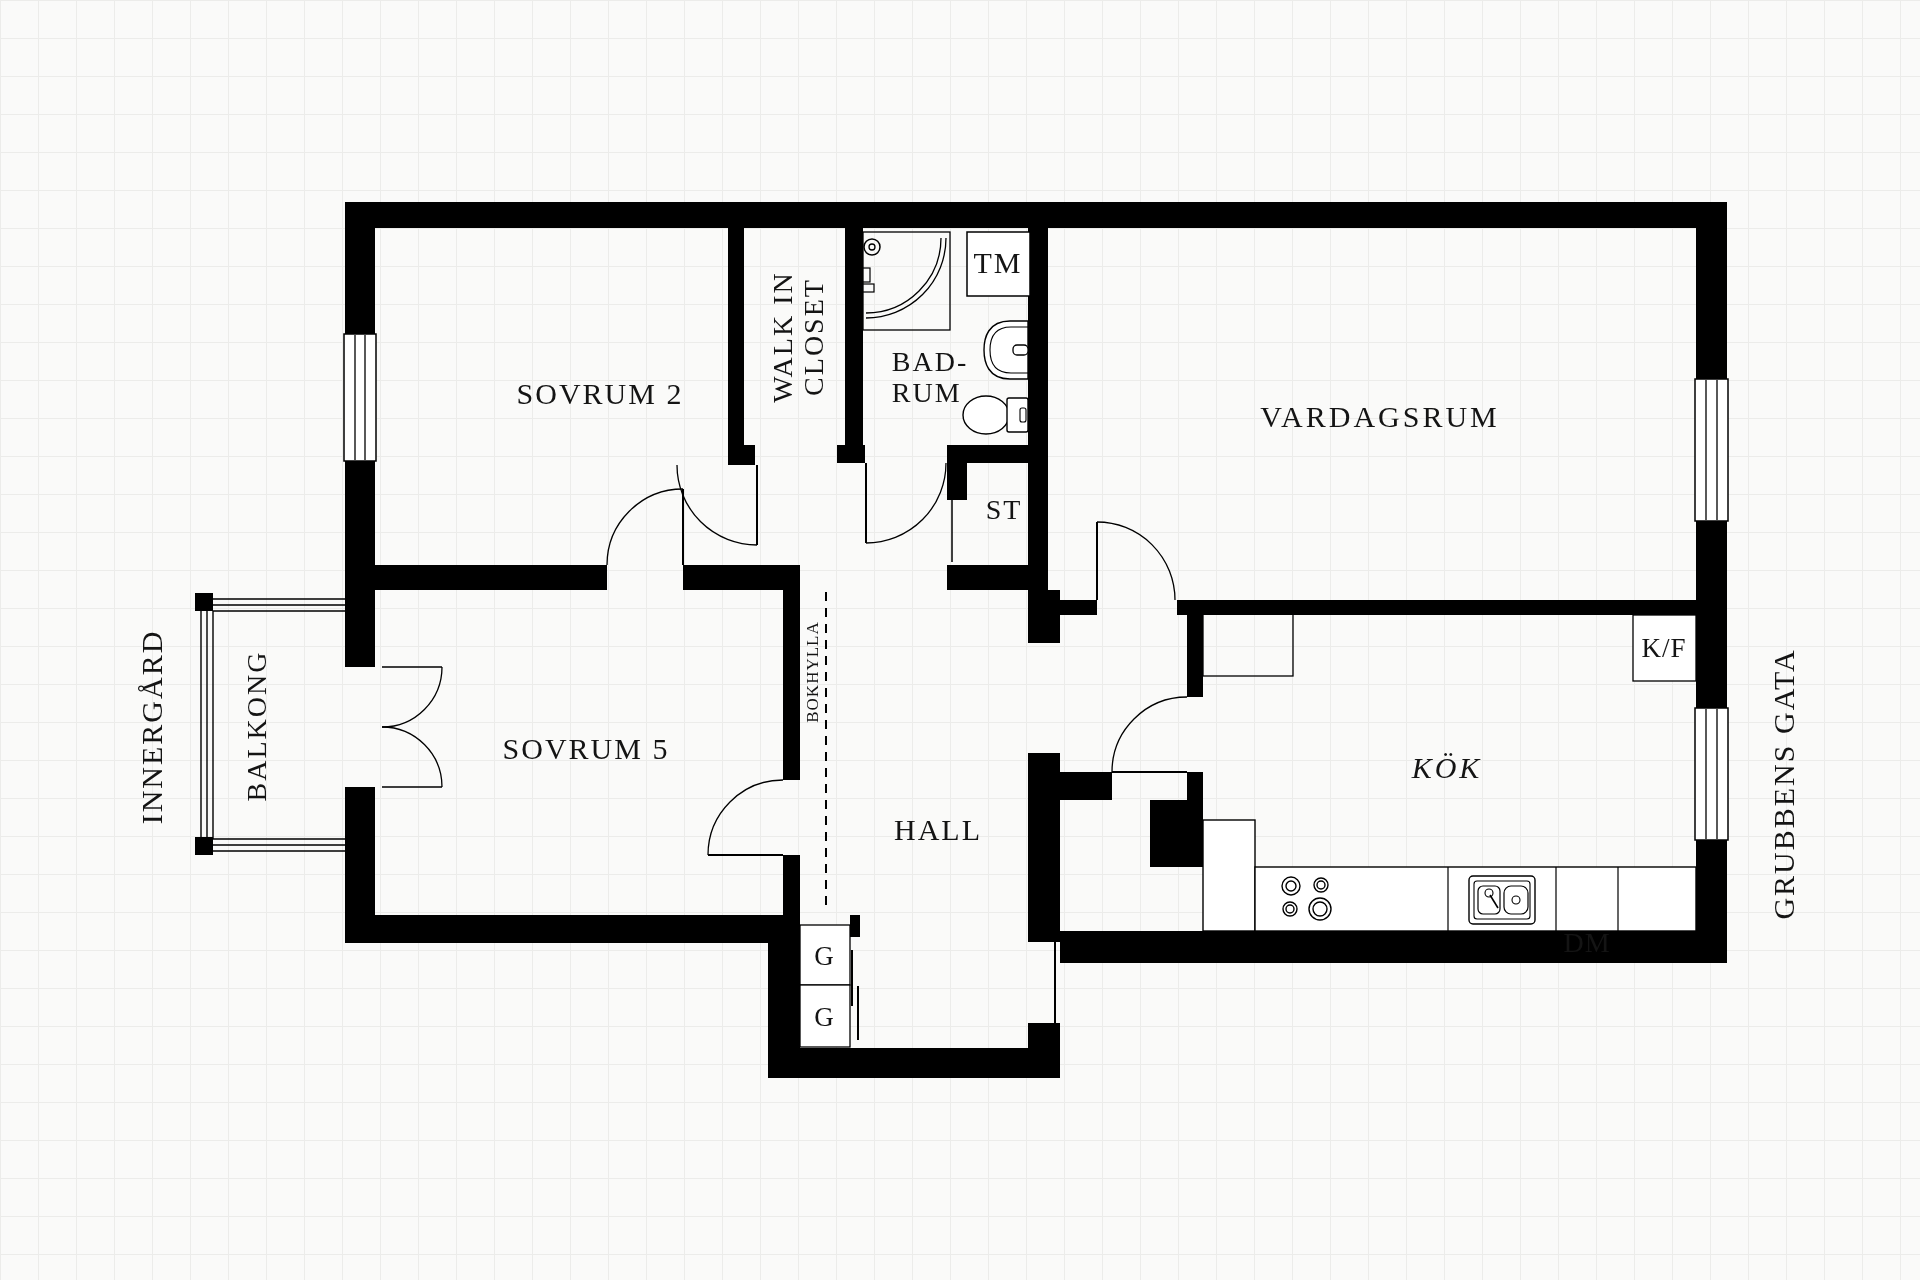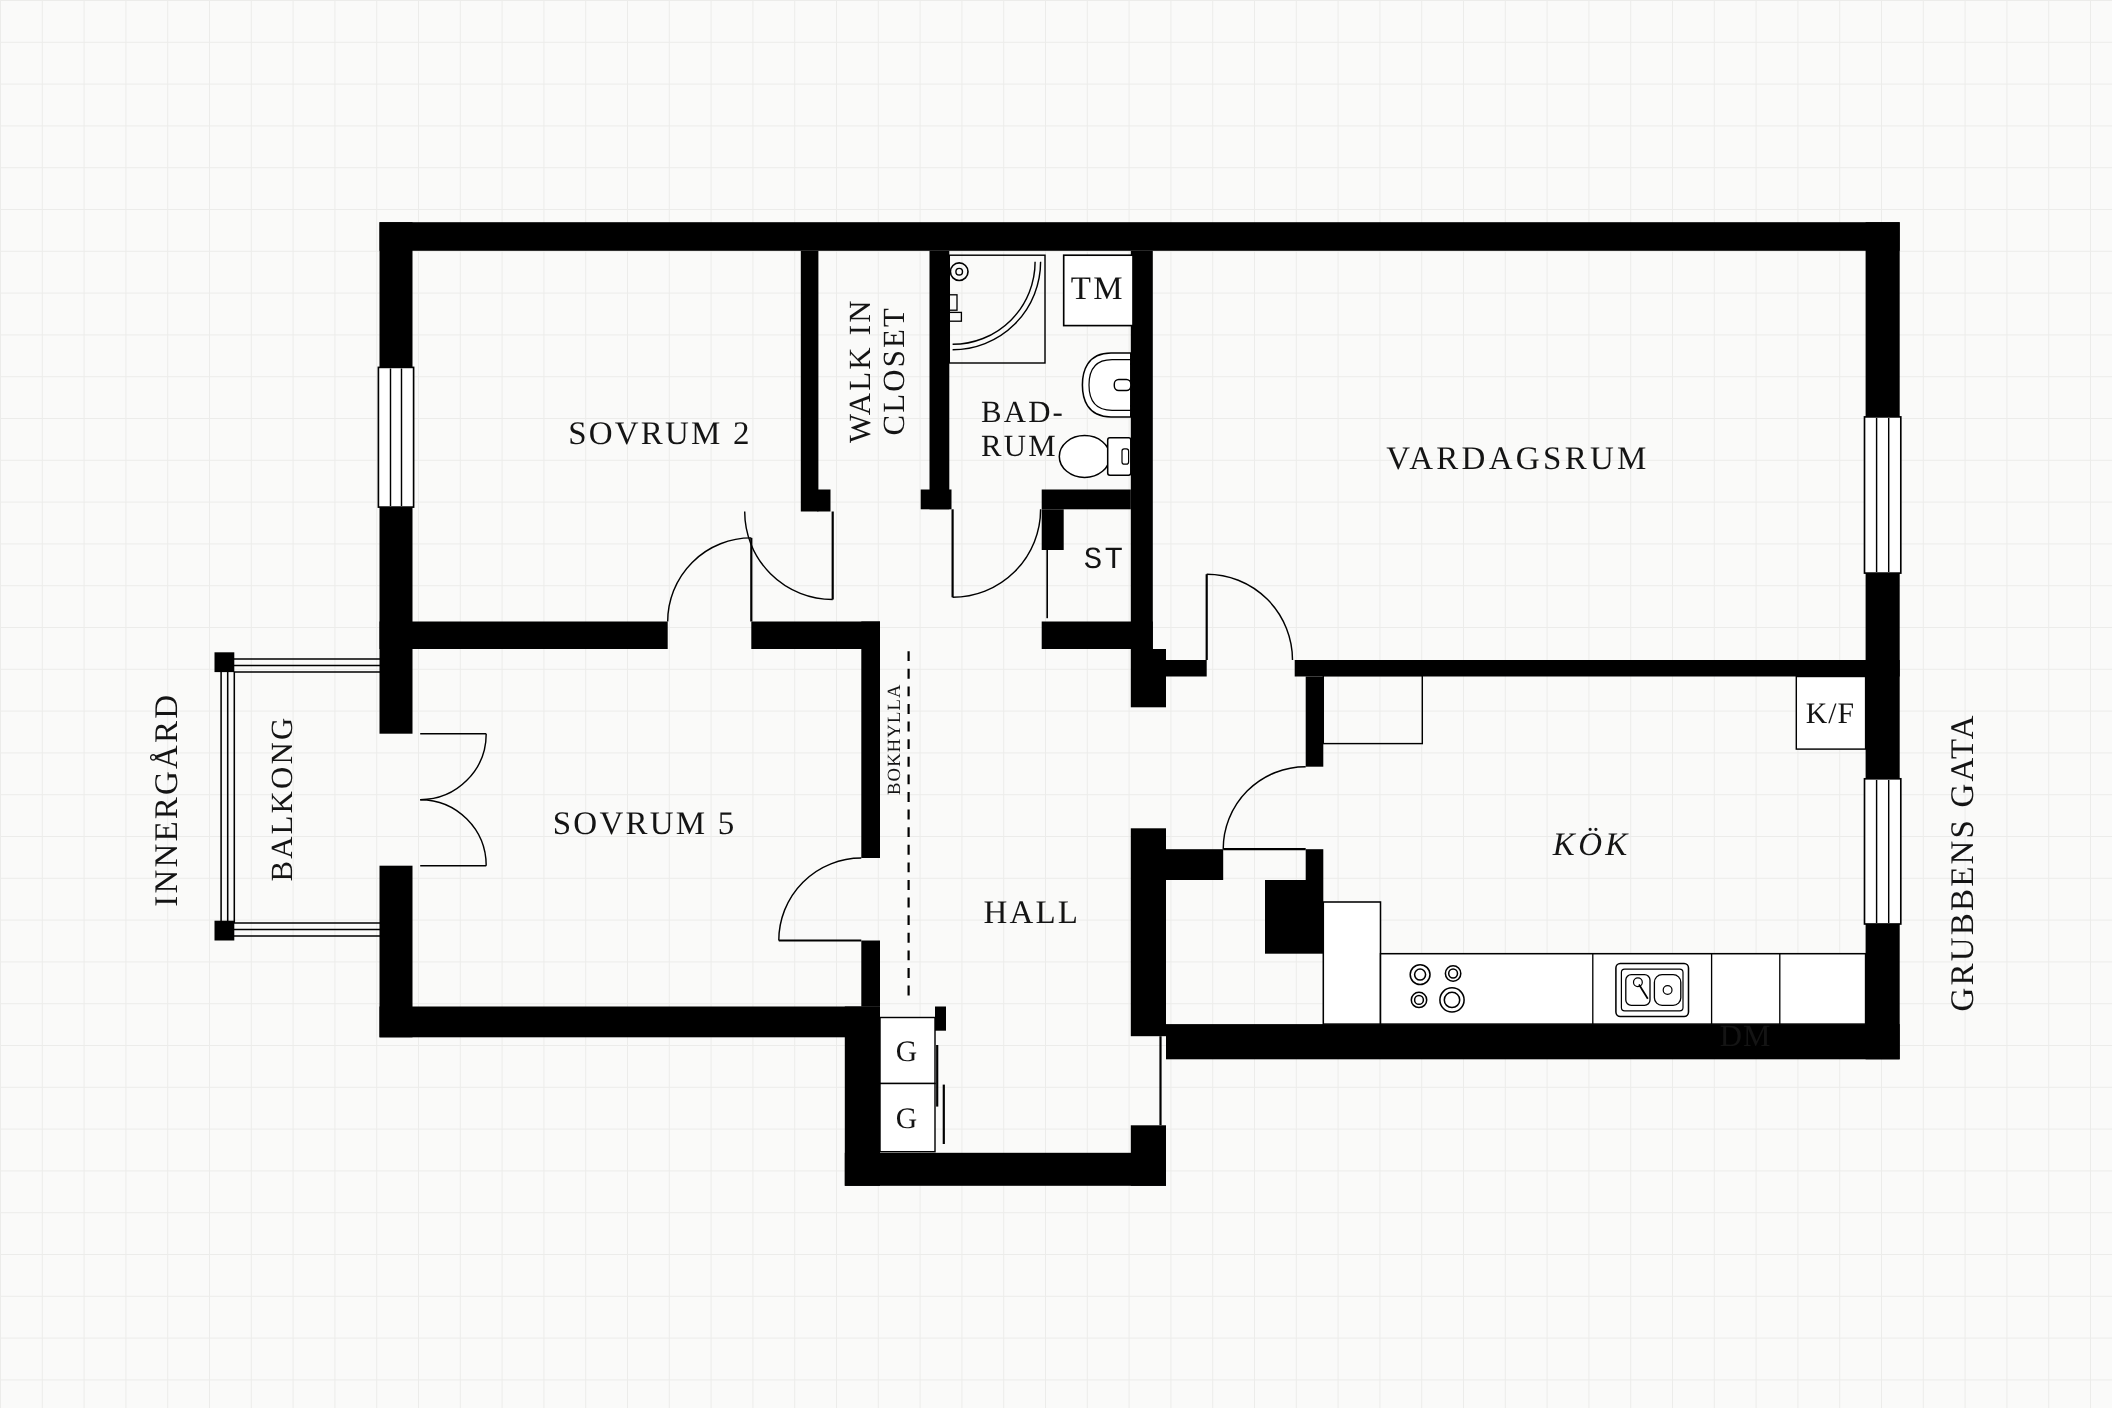--- a/index.html
+++ b/index.html
@@ -195,28 +195,28 @@
     </g>
   </svg>
 
   <div class="lbl f30" style="left:564px;top:394px;margin-left:36px;">SOVRUM 2</div>
 
   <div class="lbl rot f28" style="left:798px;top:337px;">
     <span>WALK IN</span><br>
     <span>CLOSET</span>
   </div>
 
-  <div class="lbl f28" style="left:930px;top:391px;text-align:left;">
+  <div class="lbl f28" style="left:930px;top:377px;text-align:left;">
     <span>BAD-</span><br>
     <span>RUM</span>
   </div>
 
   <div class="lbl f30" style="left:998px;top:263px;">TM</div>
 
-  <div class="lbl f28" style="left:1004px;top:510px;font-family:Liberation Mono, monospace;">ST</div>
+  <div class="lbl f28" style="left:1004px;top:510px;">ST</div>
 
   <div class="lbl f30" style="left:1380px;top:417px;letter-spacing:3px;">VARDAGSRUM</div>
 
   <div class="lbl f30" style="left:586px;top:749px;">SOVRUM 5</div>
 
   <div class="lbl f30" style="left:938px;top:830px;">HALL</div>
 
   <div class="lbl f30" style="left:1447px;top:768px;letter-spacing:3px;font-style:italic;">KÖK</div>
 
   <div class="lbl f27" style="left:1664px;top:648px;letter-spacing:1px;">K/F</div>

